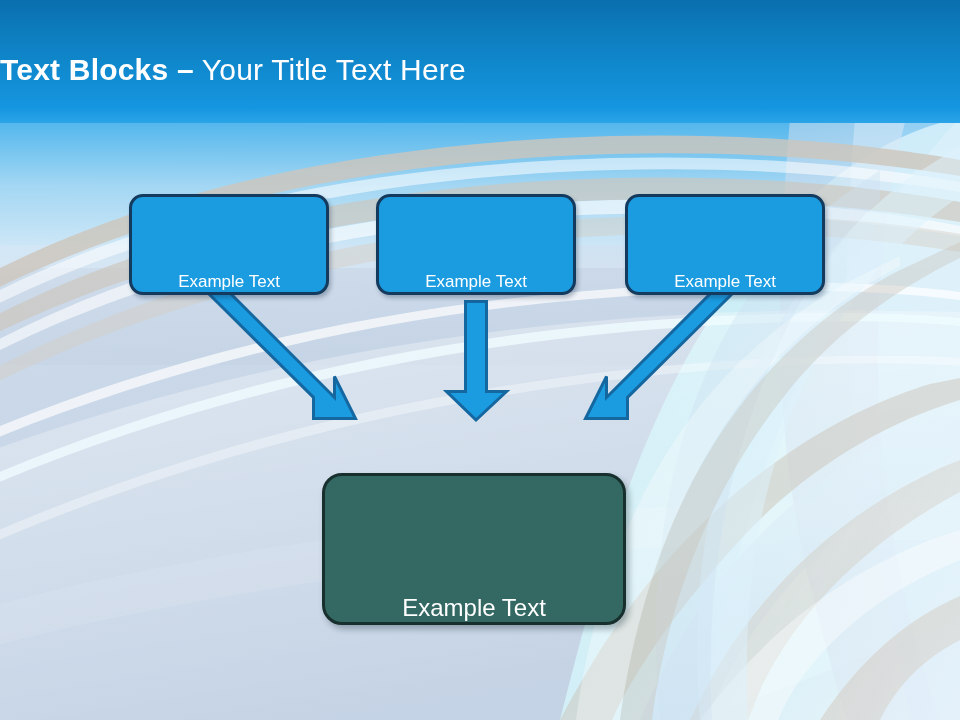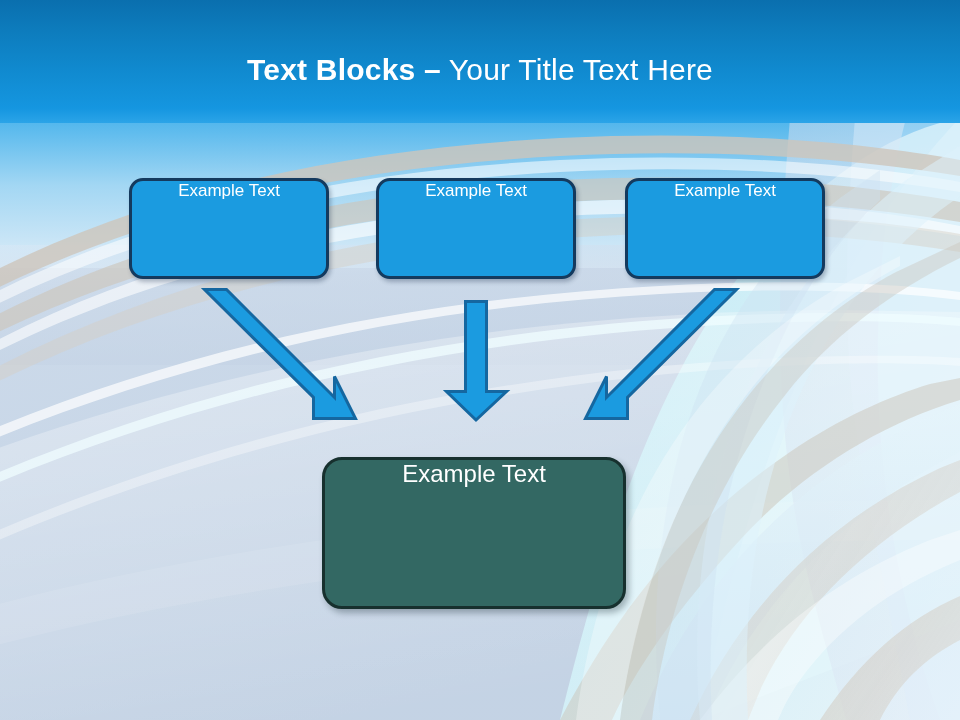--- a/index.html
+++ b/index.html
@@ -42,41 +42,42 @@
                 #1089ce 55%,
                 #1596e0 88%,
                 #2ba4e8 100%);
     z-index: 5;
   }
   .header-title {
     position: absolute;
     left: 0;
     top: 50px;
     width: 960px;
-    text-align: center;
+    text-align: left;
     color: #ffffff;
     font-size: 30px;
     line-height: 40px;
     letter-spacing: 0.2px;
     white-space: nowrap;
     z-index: 6;
   }
   .title-strong { font-weight: bold; }
   .title-rest   { font-weight: normal; }
 
   
   .node {
     position: absolute;
     box-sizing: border-box;
     display: flex;
-    align-items: flex-start;
+    align-items: flex-end;
     justify-content: center;
     color: #ffffff;
     z-index: 10;
     border-radius: 14px;
+    margin-top: 16px;
   }
   .node-top {
     width: 200px;
     height: 101px;
     background: #1b9be0;
     border: 3px solid #143a5e;
     font-size: 17px;
     box-shadow: 2px 3px 4px rgba(20,40,70,0.30);
   }
   .node-top.n1 { left: 129px; top: 178px; }

